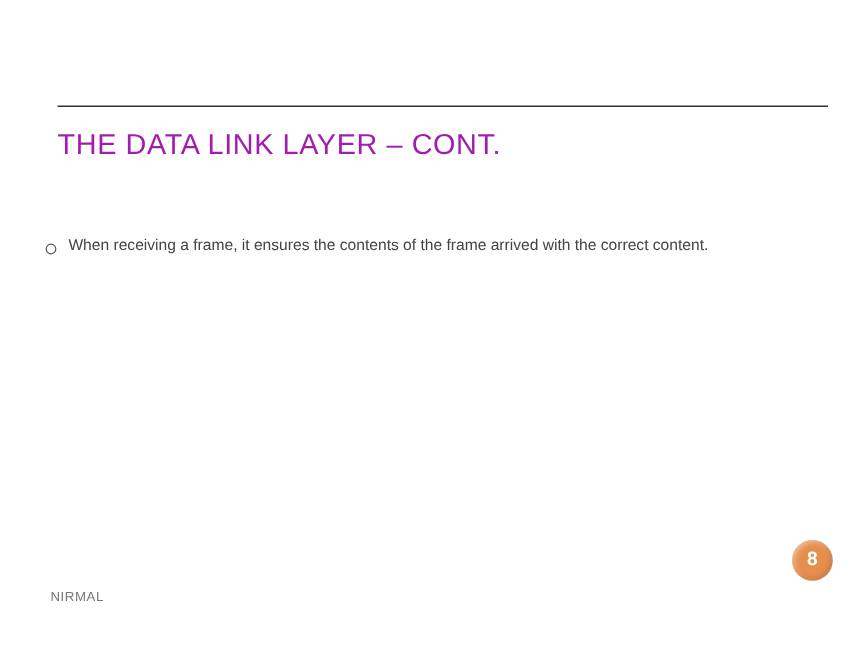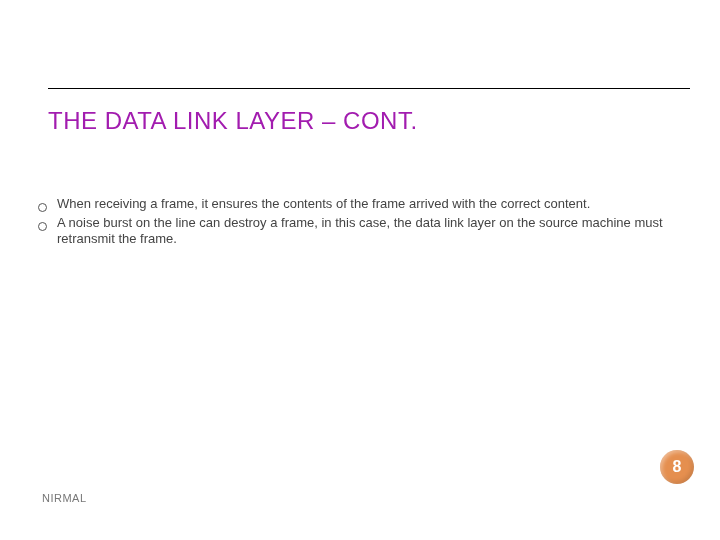--- a/index.html
+++ b/index.html
@@ -91,23 +91,19 @@
 
 <div class="slide">
 
   <div class="title">THE DATA LINK LAYER – CONT.</div>
 
   <div class="body">
     <div class="item">
       <span class="bullet"></span>
       <span class="item-text">When receiving a frame, it ensures the contents of the frame arrived with the correct content.</span>
     </div>
-    <div class="item">
-      <span class="bullet"></span>
-      <span class="item-text">A noise burst on the line can destroy a frame, in this case, the data link layer on the source machine must retransmit the frame.</span>
-    </div>
   </div>
 
   <div class="page-badge">8</div>
 
   <div class="footer">NIRMAL</div>
 
 </div>
 
 </body></html>

